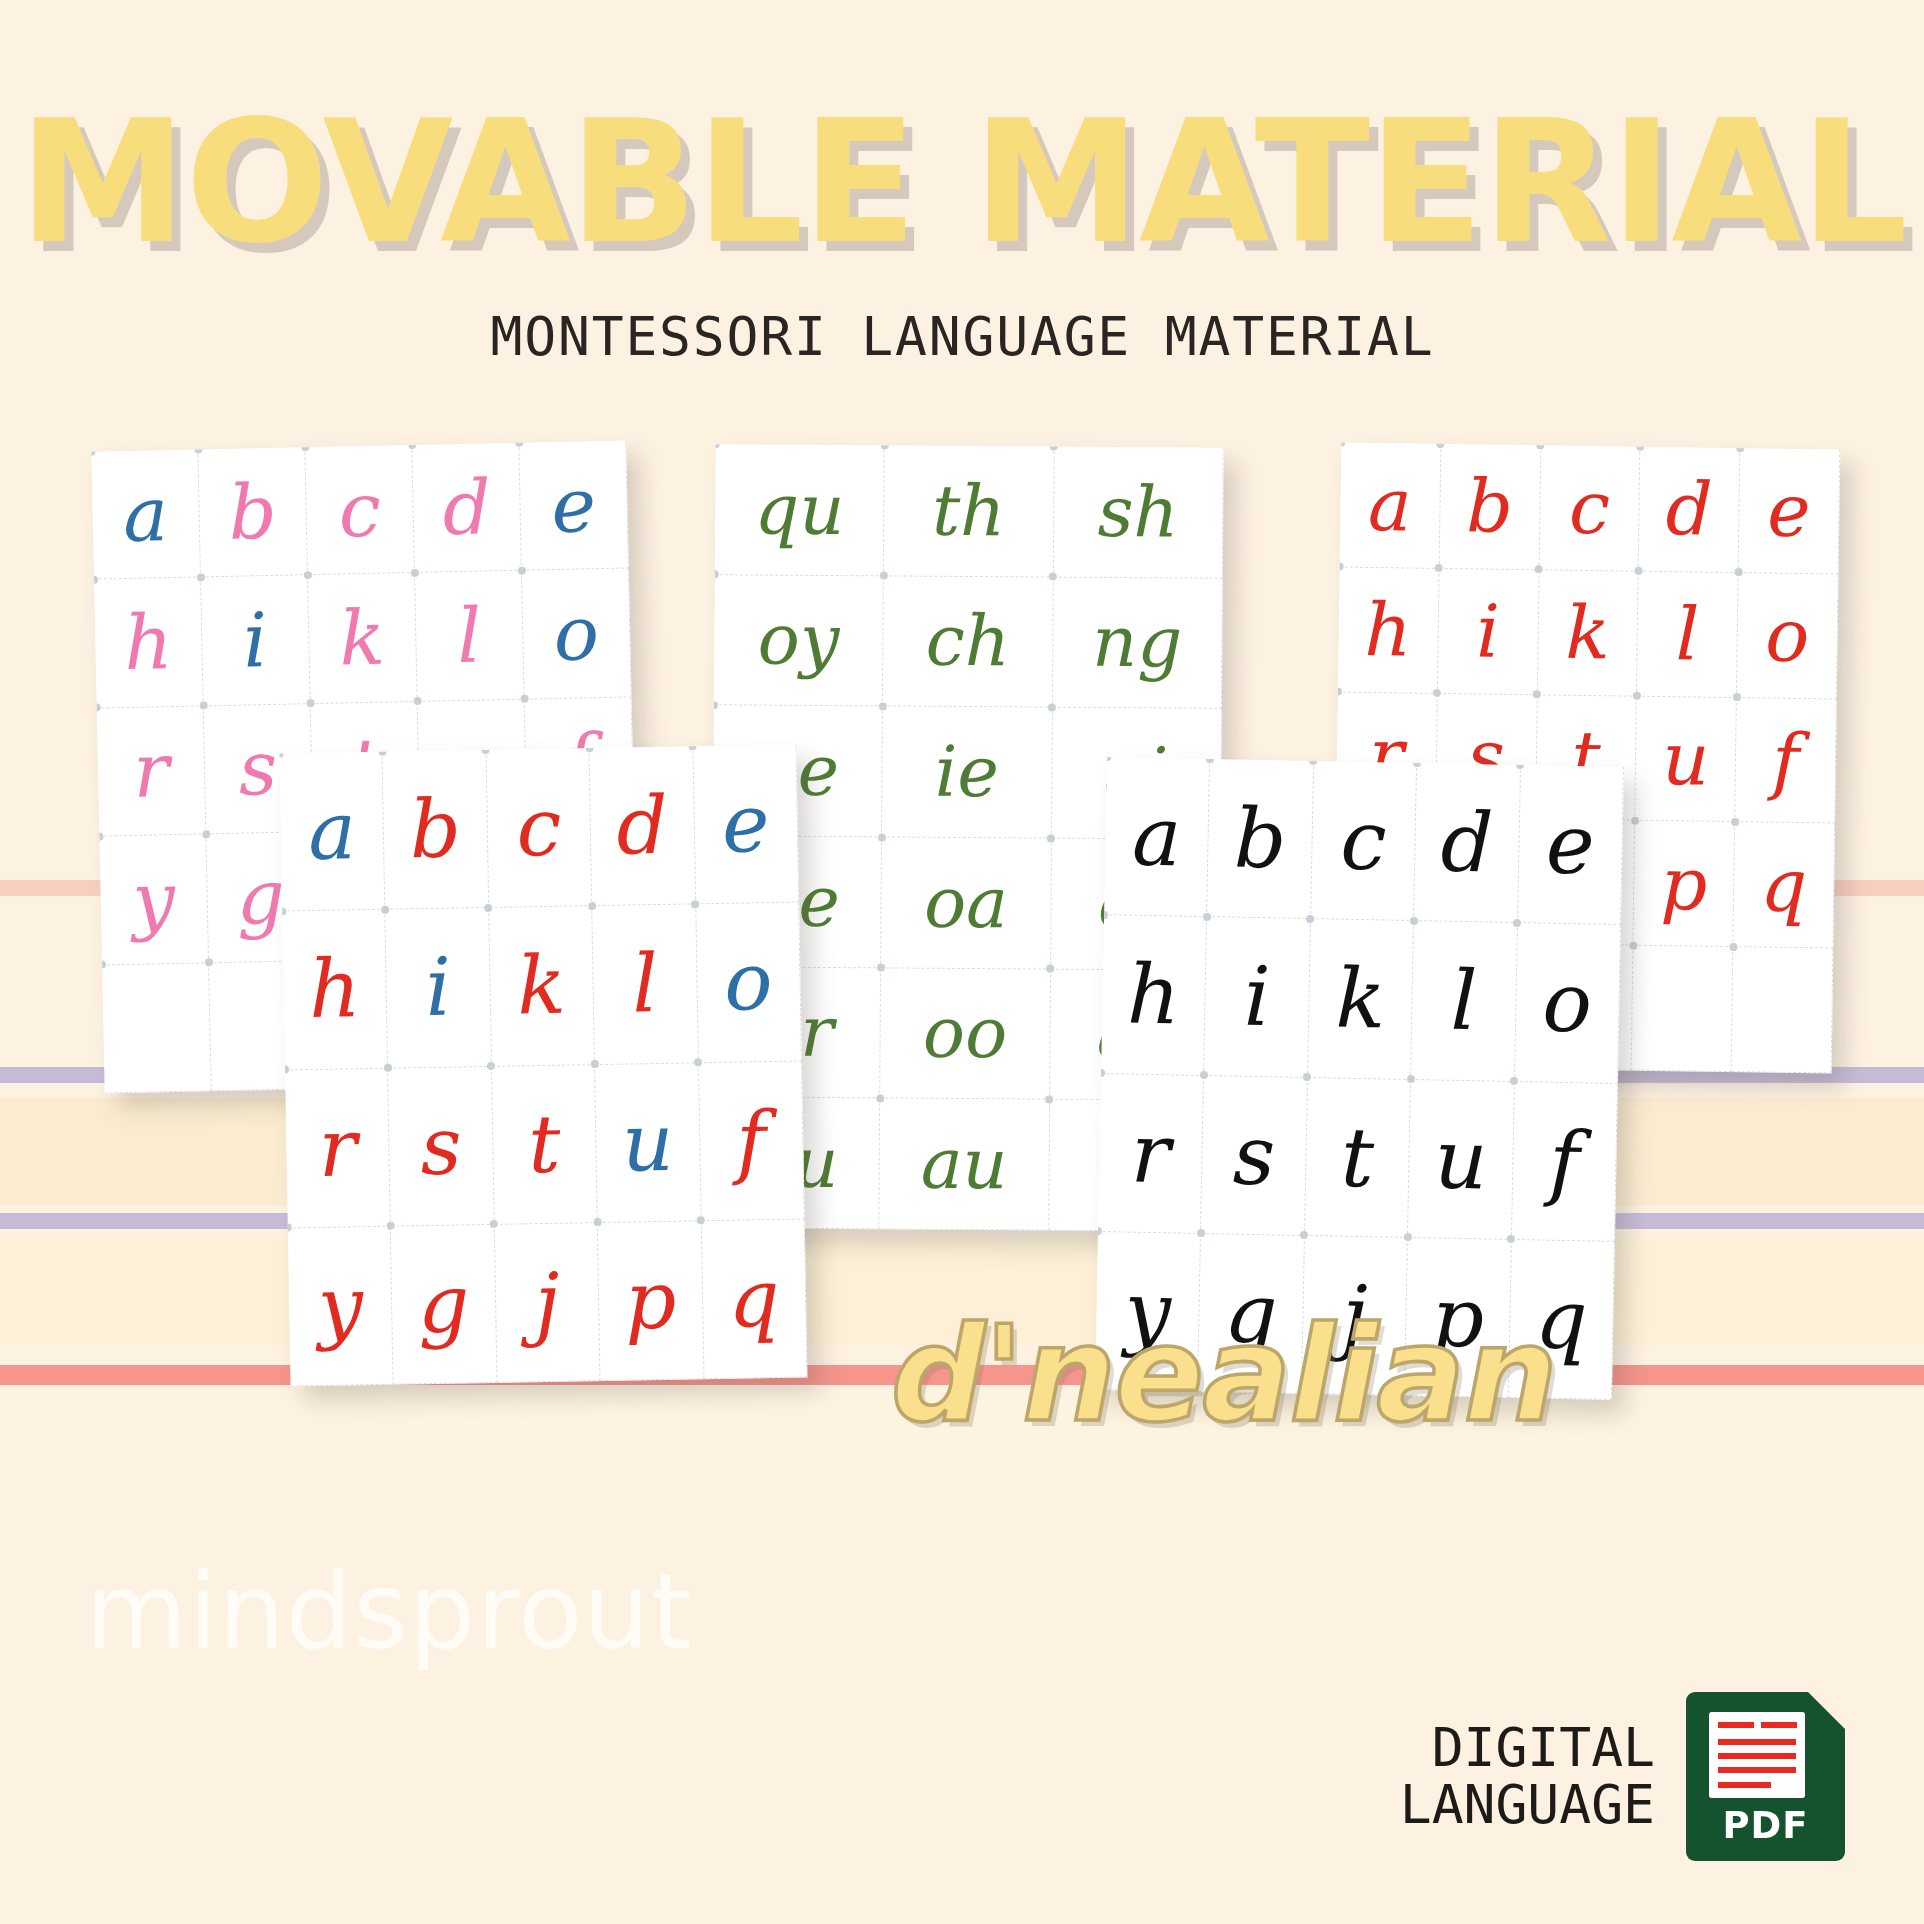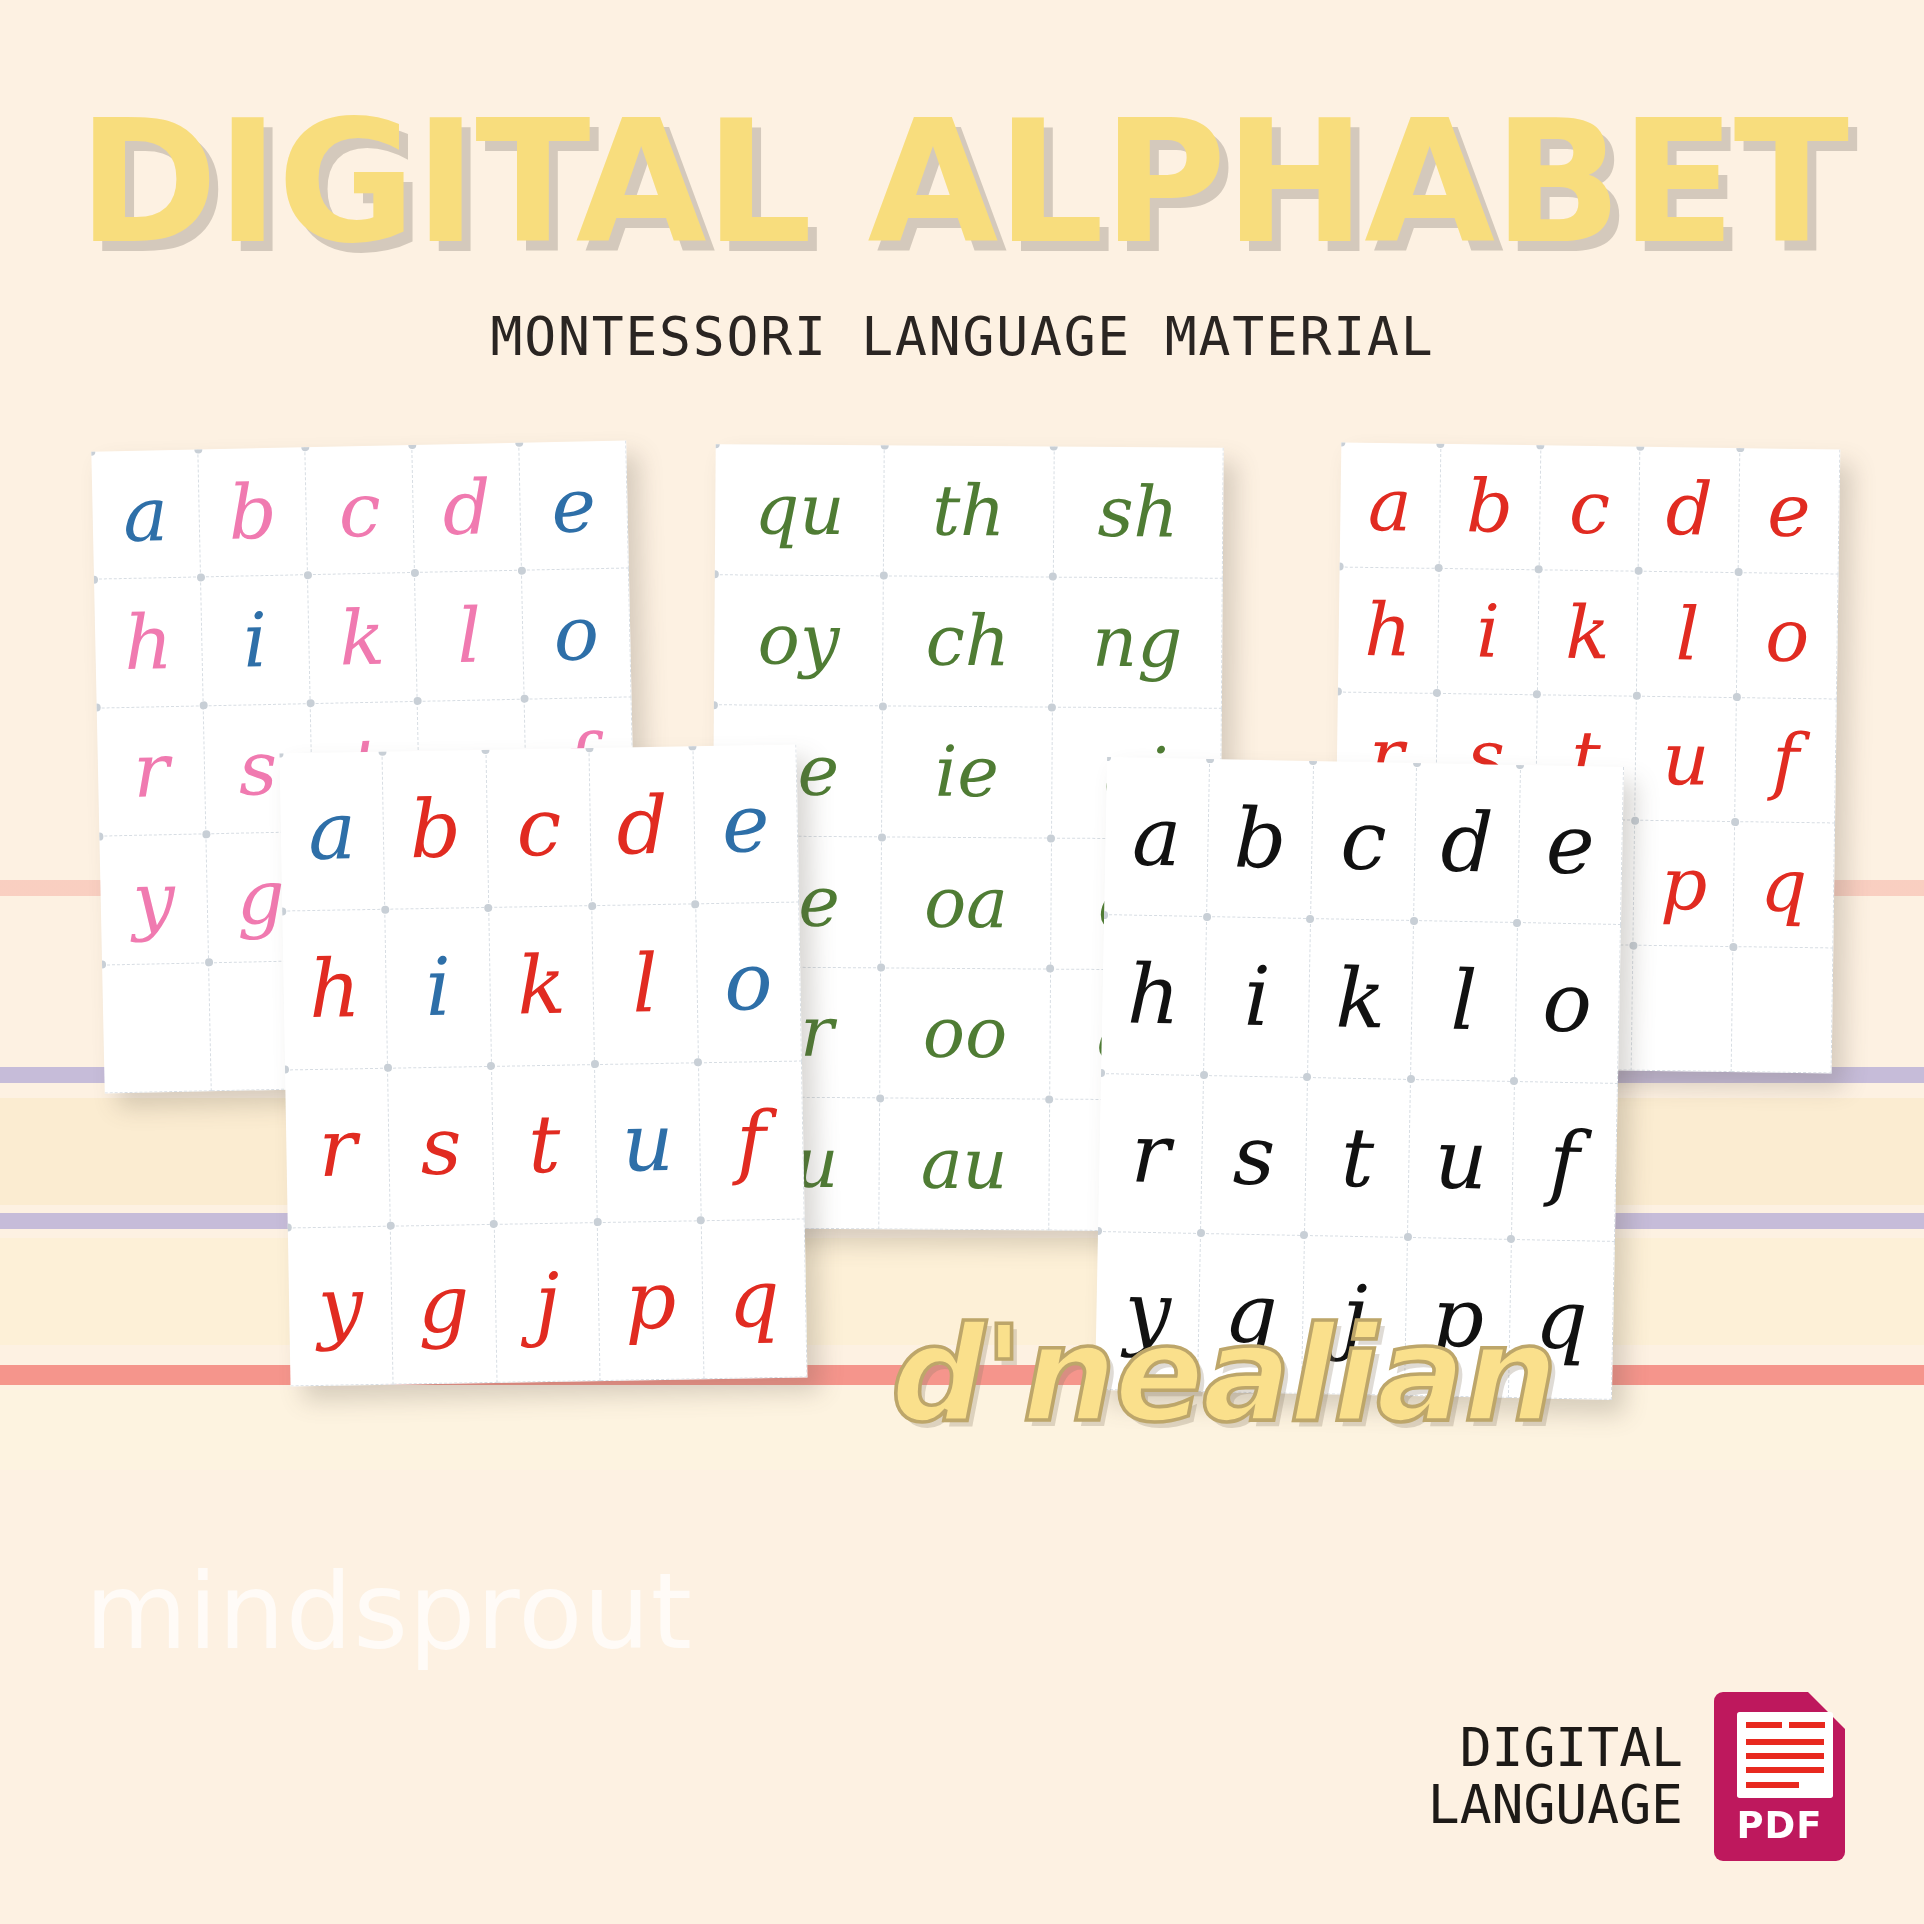--- a/index.html
+++ b/index.html
@@ -152,23 +152,23 @@
   }
   .footer-text {
     font-family: "DejaVu Sans Mono", monospace;
     font-size: 53px;
     line-height: 1.06;
     color: #1d1a17;
     text-align: right;
   }
   .pdf-icon {
     position: relative;
-    width: 131px;
+    width: 159px;
     height: 169px;
-    background: #be185d;
+    background: #14532d;
     border-radius: 9px;
   }
   .pdf-icon .fold {
     position: absolute;
     top: 0; right: 0;
     width: 0; height: 0;
     border-top: 37px solid #fdf1e2;
     border-left: 37px solid transparent;
   }
   .pdf-doc {
@@ -204,21 +204,21 @@
   <div class="stripe" style="top:7.1px;background:linear-gradient(90deg,#f6b3a6,#f6b3a6);opacity:.55;height:16px;"></div>
   <div class="stripe" style="top:194px;background:#b3aad6;opacity:.75;height:16px;"></div>
   <div class="stripe" style="top:225px;background:#fbe9c8;opacity:.65;height:107px;"></div>
   <div class="stripe" style="top:340px;background:#b3aad6;opacity:.75;height:16px;"></div>
   <div class="stripe" style="top:365px;background:#fdf0d4;opacity:.8;height:107px;"></div>
   <div class="stripe" style="top:492px;background:#f3857c;opacity:.85;height:19.6px;"></div>
   <div class="stripe" style="top:517px;background:#fdf3e0;opacity:.9;height:80px;"></div>
 </div>
 
 <div class="title-wrap">
-  <div class="main-title">DIGITAL ALPHABET</div>
+  <div class="main-title">MOVABLE MATERIAL</div>
   <div class="subtitle">MONTESSORI LANGUAGE MATERIAL</div>
 </div>
 
 <div class="sheet" id="sheet-pink">
   <div class="grid">
       <div class="cell" style="color: rgb(46, 111, 168);">a</div>
       <div class="cell" style="color: rgb(240, 122, 176);">b</div>
       <div class="cell" style="color: rgb(240, 122, 176);">c</div>
       <div class="cell" style="color: rgb(240, 122, 176);">d</div>
       <div class="cell" style="color: rgb(46, 111, 168);">e</div>

